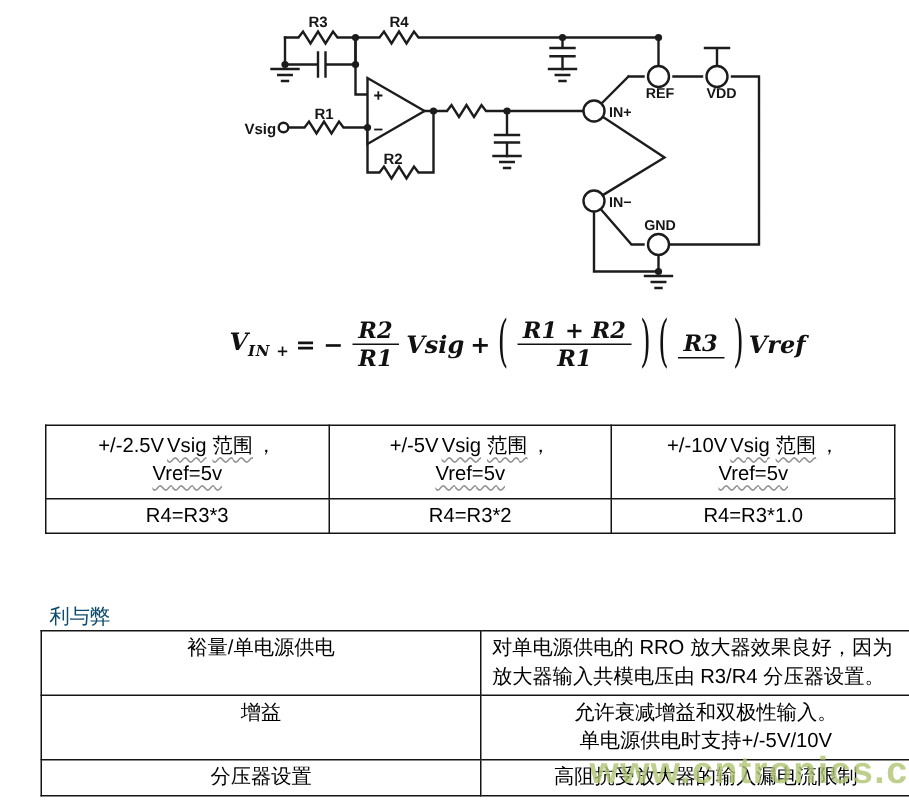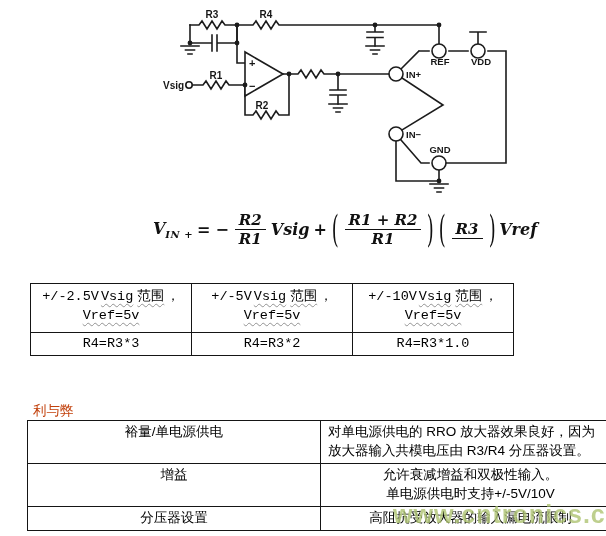--- a/index.html
+++ b/index.html
@@ -22,27 +22,27 @@
   .frac .num{padding:0 4px;border-bottom:1.5px solid #111;}
   .frac .den{padding:0 4px;}
   .paren{display:inline-block;font-style:normal;font-weight:400;font-size:17px;
          transform:scaleY(2.2) scaleX(1.05);padding:0 1px;color:#111;}
   .op{margin:0 1px;}
 
   
   table{border-collapse:collapse;table-layout:fixed;}
   td{border:1.6px solid #151515;padding:1px 4px;text-align:center;
      font-size:13.5px;line-height:19px;vertical-align:top;}
-  .t1{position:absolute;left:30px;top:283px;width:484px;font-family:Liberation Mono, monospace;}
+  .t1{position:absolute;left:30px;top:283px;width:567px;}
   .t1 .hd{height:44px;padding-top:3px;}
   .t1 .dr{height:20px;}
   .wavy{text-decoration:underline;text-decoration-style:wavy;
         text-decoration-color:#939393;text-decoration-thickness:1px;
         text-underline-offset:3px;margin:0 2px;}
-  .pros-title{position:absolute;left:33px;top:402px;font-size:13.5px;color:#c2410c;}
+  .pros-title{position:absolute;left:33px;top:402px;font-size:13.5px;color:#0c4a6e;}
   .t2{position:absolute;left:27px;top:420px;width:574px;}
   .t2 .lab{width:284px;}
   .t2 .desc{width:288px;}
   .t2 tr.r1 td{height:40px;}
   .t2 tr.r1 .desc{text-align:left;padding-left:7px;}
   .t2 tr.r2 td{height:40px;}
   .t2 tr.r3 td{height:21px;line-height:20px;}
 
   
   .wm{position:absolute;left:393px;top:500px;font-size:25px;font-weight:700;

